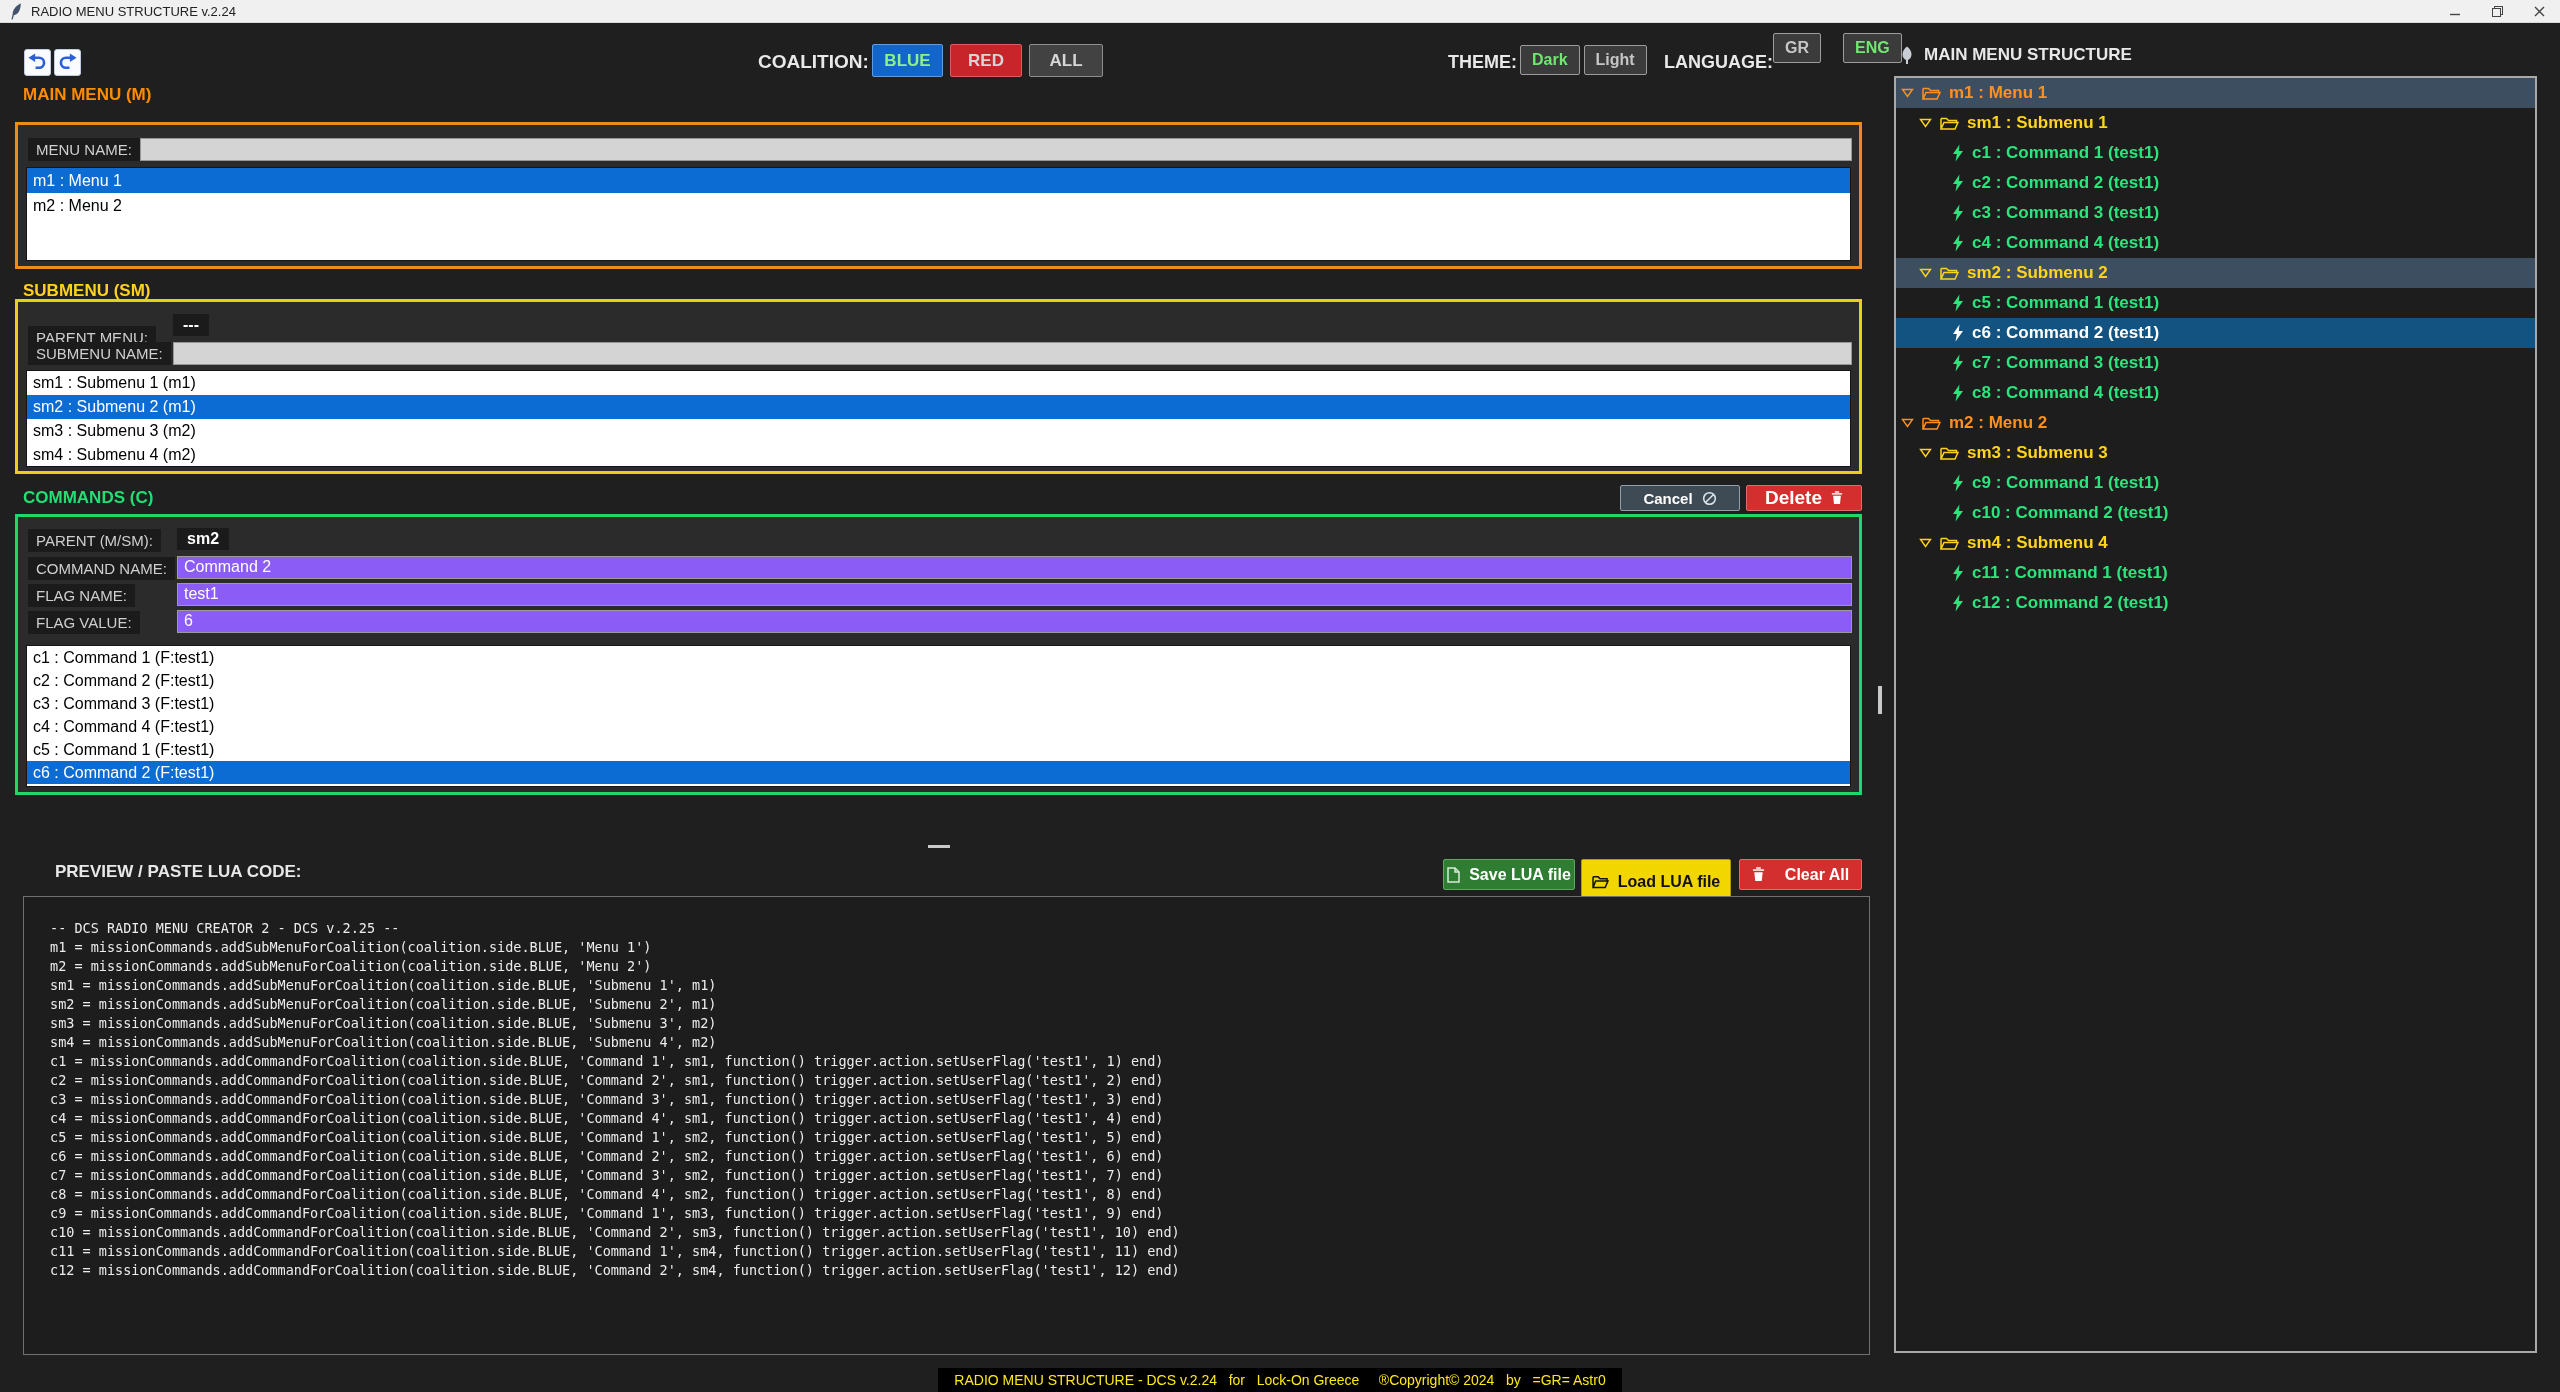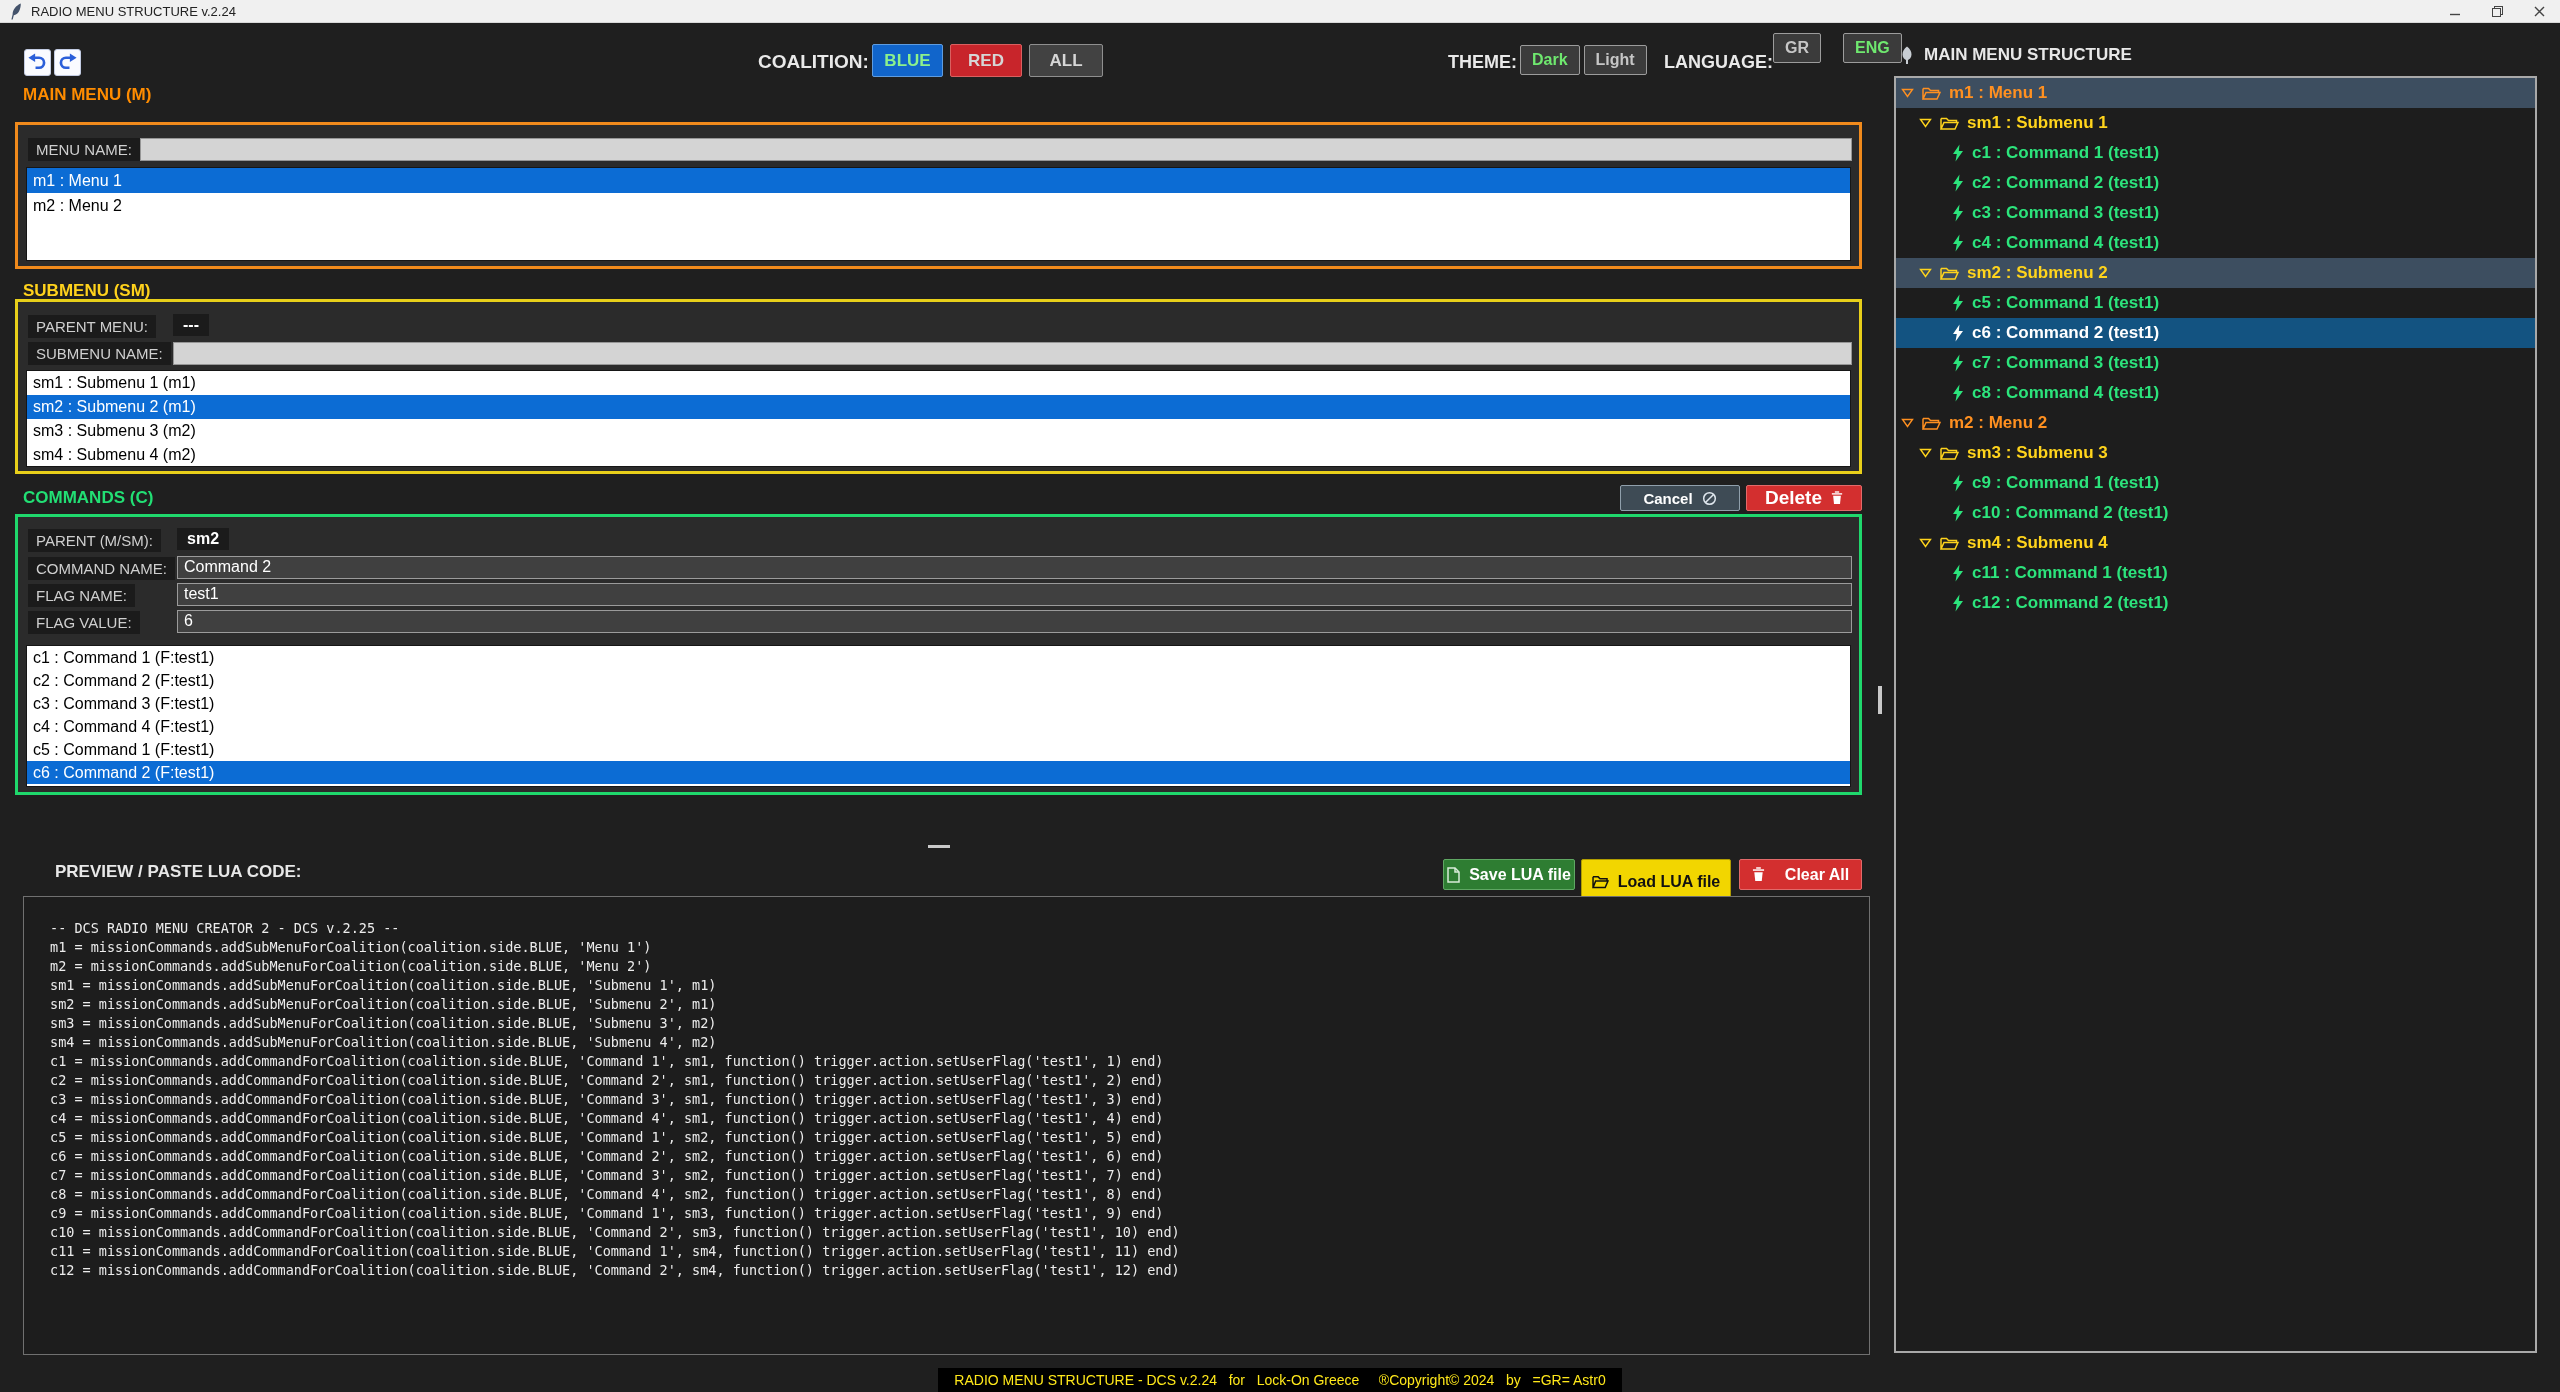--- a/index.html
+++ b/index.html
@@ -41,21 +41,21 @@
 
   .panel { position:absolute; background:#2b2b2b; }
   .panel.main { border:3px solid #f08a1c; }
   .panel.sub  { border:3px solid #e8cf1a; }
   .panel.cmd  { border:3px solid #1fd86c; }
 
   .chip  { position:absolute; background:#1b1b1b; color:#cfcfcf; font-size:15px; padding:3px 8px; white-space:nowrap; }
   .vchip { position:absolute; background:#1b1b1b; color:#ffffff; font-weight:bold; font-size:16px; padding:2px 10px; }
   .inp-light { position:absolute; background:#d4d4d4; border:1px solid #969696; height:23px;
     font-size:15px; color:#111; padding:2px 6px; }
-  .inp-dark  { position:absolute; background:#404040; border:1px solid #9b9b9b; height:23px;
+  .inp-dark  { position:absolute; background:#8b5cf6; border:1px solid #9b9b9b; height:23px;
     font-size:16px; color:#fff; padding:1px 6px; }
 
   .listbox { position:absolute; background:#fff; border:1px solid #161616; overflow:hidden; }
   .lrow { padding-left:6px; font-size:16px; color:#000; display:flex; align-items:center; }
   #main-menu-list .lrow { height:25px; }
   #submenu-list   .lrow { height:24px; }
   #commands-list  .lrow { height:23px; }
   .lrow.selected { background:#0c6cd4; color:#fff; }
 
   
@@ -161,21 +161,21 @@
     <span class="chip" style="left:10px; top:13px;">MENU NAME:</span>
     <div class="inp-light" style="left:122px; top:13px; right:7px;"></div>
     <div class="listbox" style="left:8px; top:42px; right:8px; height:94px;" id="main-menu-list">
         <div class="lrow selected">m1 : Menu 1</div>
         <div class="lrow">m2 : Menu 2</div>
       </div>
   </div>
 
   <div class="hdr sub" style="left:23px; top:258px;">SUBMENU (SM)</div>
   <div class="panel sub" style="left:15px; top:276px; width:1847px; height:175px;">
-    <span class="chip" style="left:10px; top:13px;">PARENT MENU:</span>
+    <span class="chip" style="left:10px; top:24px;">PARENT MENU:</span>
     <span class="vchip" style="left:155px; top:12px;">---</span>
     <span class="chip" style="left:10px; top:40px;">SUBMENU NAME:</span>
     <div class="inp-light" style="left:155px; top:40px; right:7px;"></div>
     <div class="listbox" style="left:8px; top:68px; right:8px; height:97px;" id="submenu-list">
         <div class="lrow">sm1 : Submenu 1 (m1)</div>
         <div class="lrow selected">sm2 : Submenu 2 (m1)</div>
         <div class="lrow">sm3 : Submenu 3 (m2)</div>
         <div class="lrow">sm4 : Submenu 4 (m2)</div>
       </div>
   </div>

